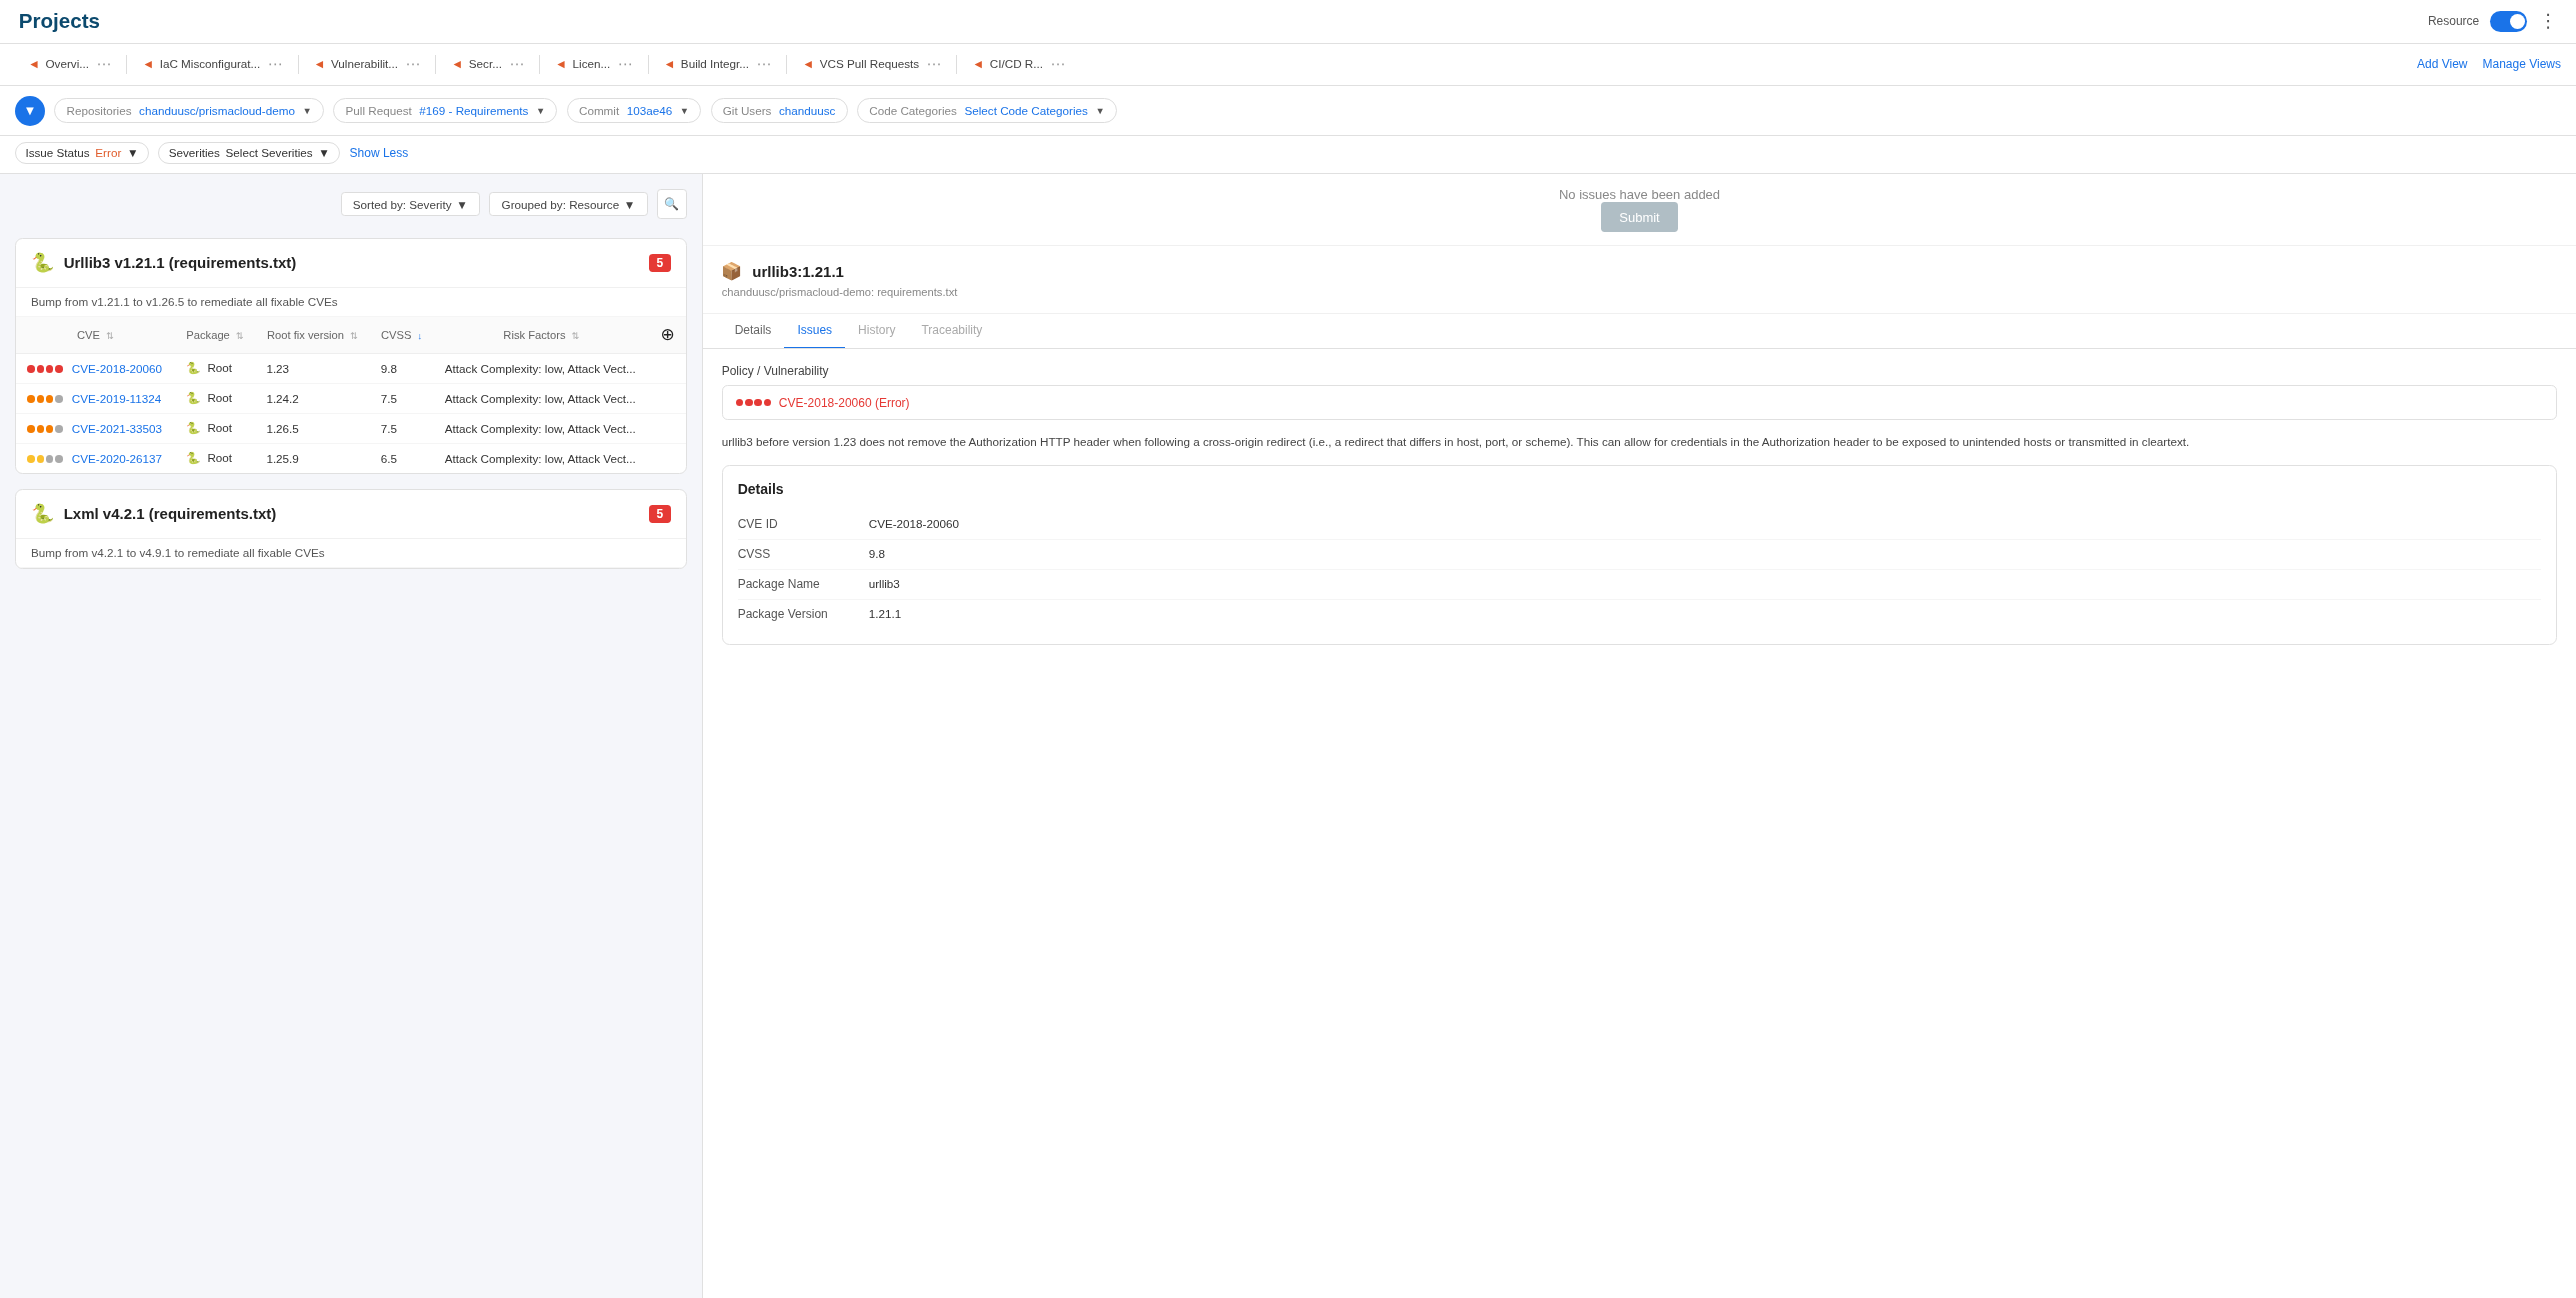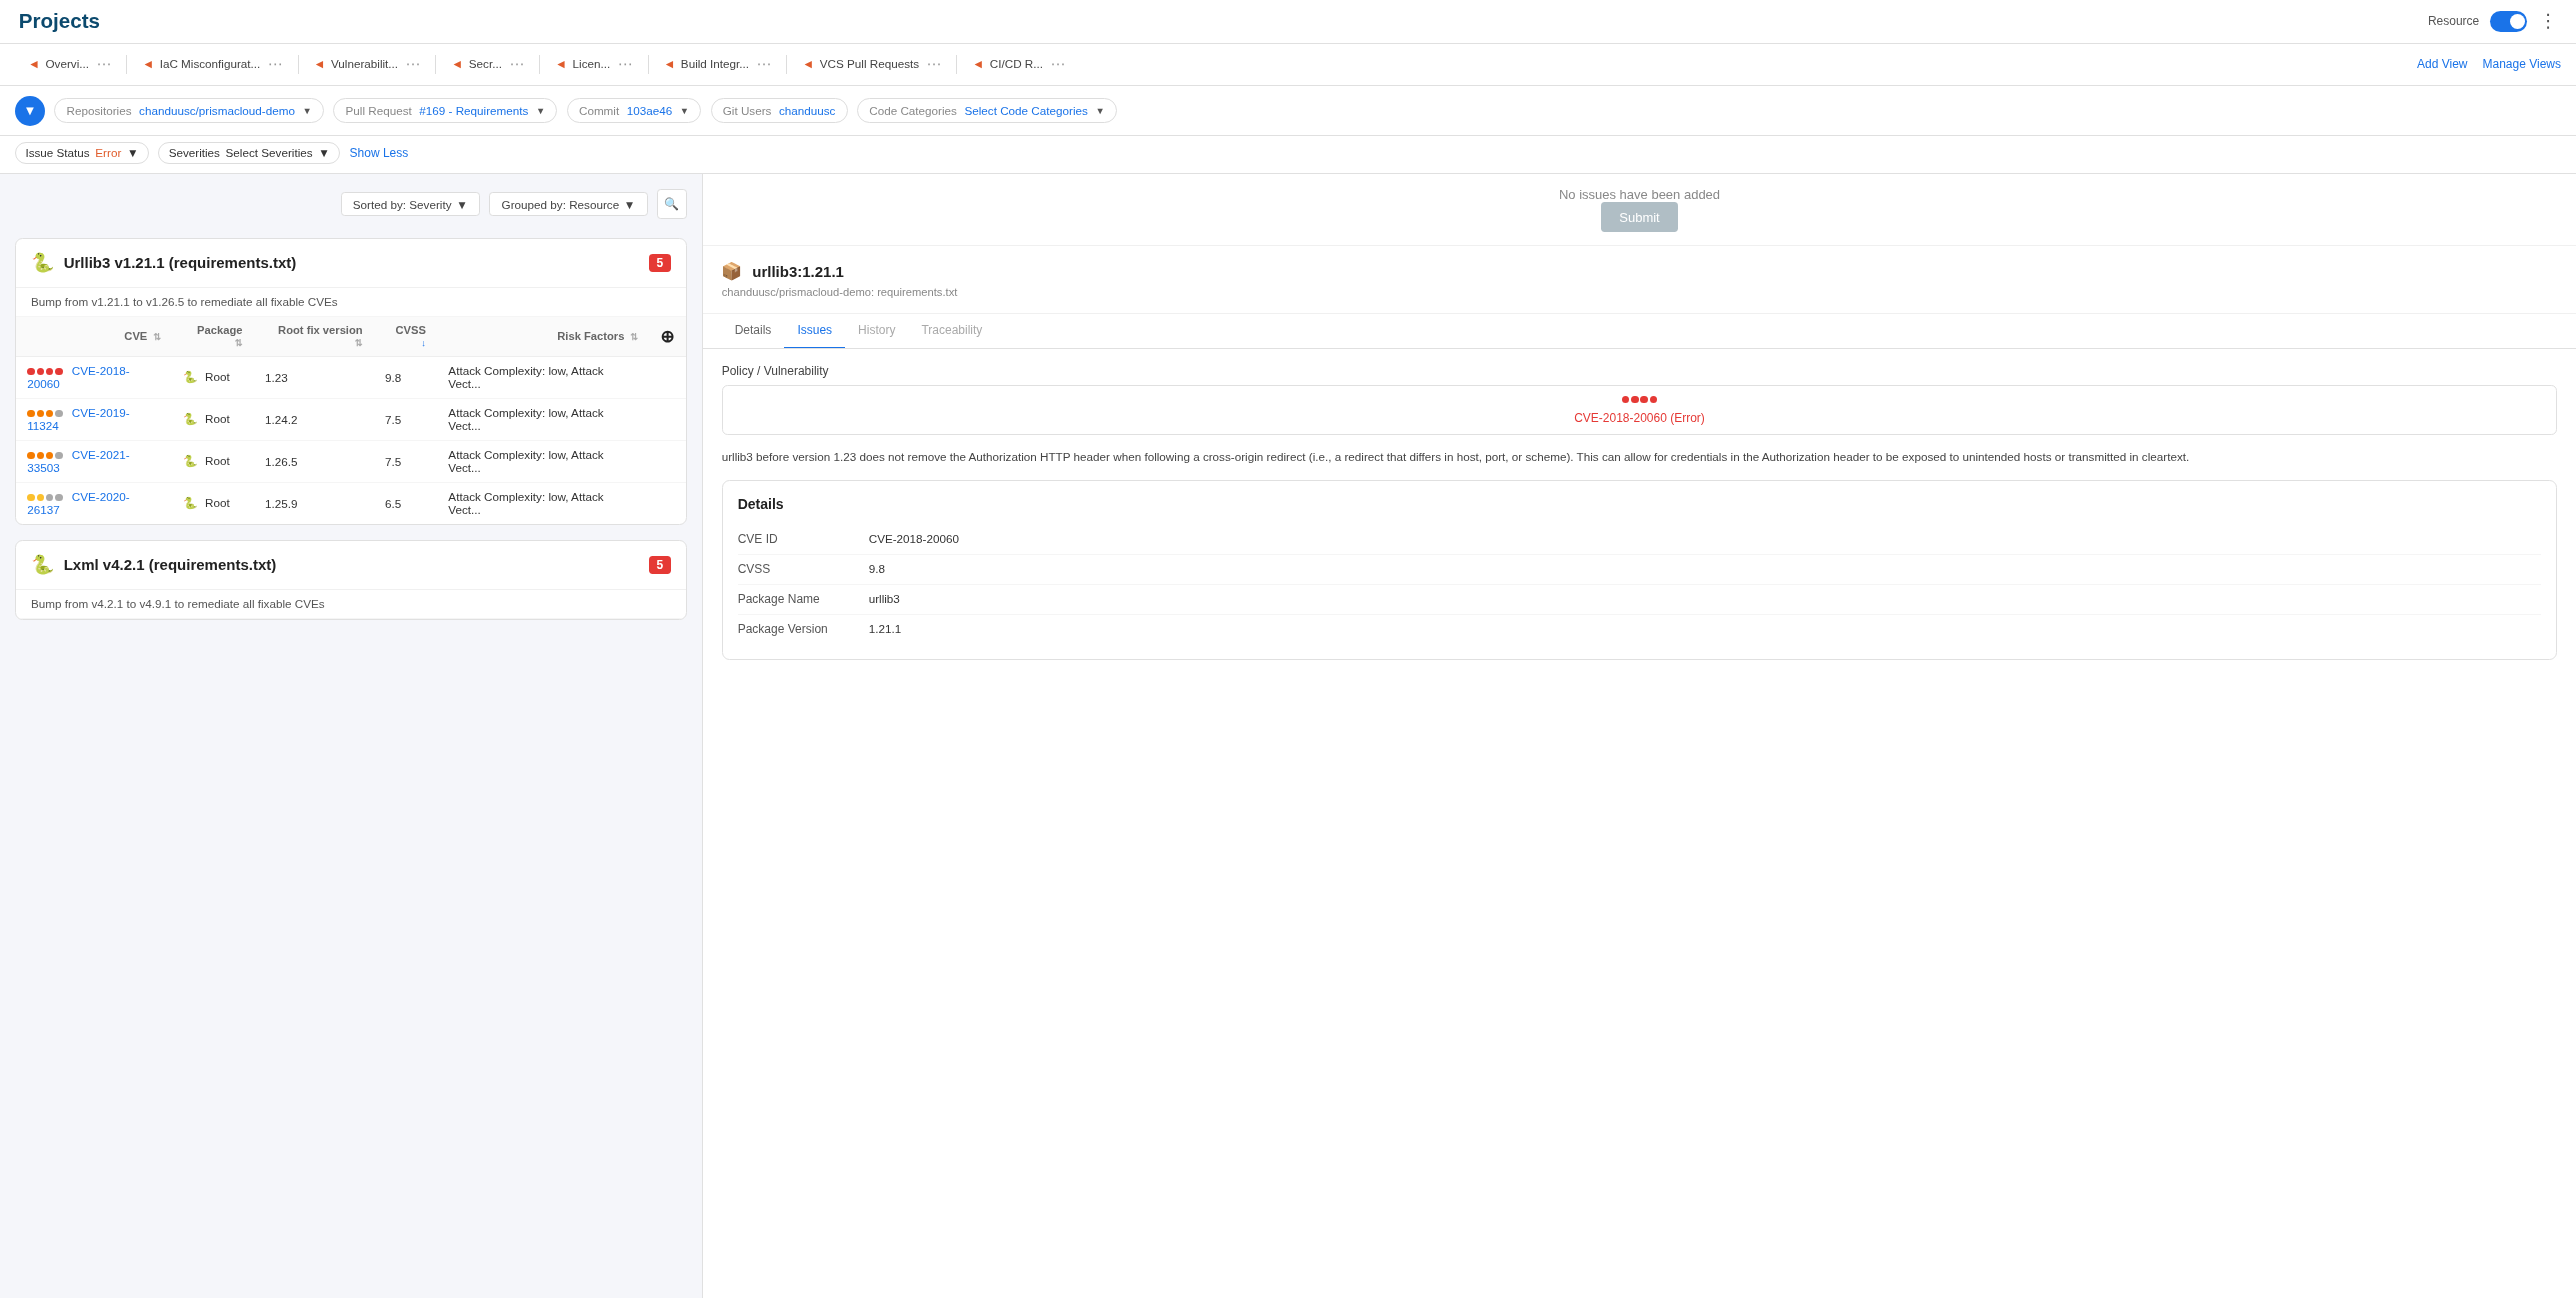--- a/index.html
+++ b/index.html
@@ -51,21 +51,21 @@
     
     .pkg-card { background: #fff; border: 0.9px solid #e0e0e0; border-radius: 7.5px; overflow: hidden; }
     .pkg-card-header { display: flex; align-items: center; justify-content: space-between; padding: 13px 15px; border-bottom: 0.9px solid #f0f0f0; }
     .pkg-title { display: flex; align-items: center; gap: 9.4px; font-size: 15px; font-weight: 600; color: #222; }
     .pkg-icon { font-size: 18.7px; }
     .pkg-badge { background: #e53935; color: #fff; border-radius: 3.7px; padding: 1.9px 7.5px; font-size: 12px; font-weight: 600; min-width: 22.4px; text-align: center; }
     .pkg-remedy { padding: 7.5px 15px; font-size: 11.7px; color: #555; border-bottom: 0.9px solid #f5f5f5; }
 
     
     .cve-table { width: 100%; border-collapse: collapse; }
-    .cve-table th { padding: 7.5px 11.2px; text-align: right; font-size: 11.2px; color: #666; font-weight: 700; border-bottom: 0.9px solid #eee; background: #fafafa; }
+    .cve-table th { padding: 7.5px 11.2px; text-align: center; font-size: 11.2px; color: #666; font-weight: 400; border-bottom: 0.9px solid #eee; background: #fafafa; }
     .cve-table th .sort-icon { color: #aaa; font-size: 9.4px; margin-left: 2.8px; }
     .cve-table td { padding: 7.5px 11.2px; font-size: 11.7px; border-bottom: 0.9px solid #f5f5f5; }
     .cve-table tr:last-child td { border-bottom: none; }
     .severity-dots { display: inline-flex; gap: 1.9px; align-items: center; }
     .dot { width: 7.5px; height: 7.5px; border-radius: 50%; display: inline-block; }
     .dot-critical { background: #e53935; }
     .dot-low { background: #aaa; }
     .cve-id { color: #1a73e8; }
     .add-col { color: #222; font-size: 17px; cursor: pointer; }
 
@@ -82,21 +82,21 @@
 
     
     .detail-tabs { display: flex; gap: 0; border-bottom: 0.9px solid #e0e0e0; padding: 0 18.7px; }
     .detail-tab { padding: 9.4px 13px; font-size: 12px; color: #666; cursor: pointer; border-bottom: 1.9px solid transparent; }
     .detail-tab.active { color: #1a73e8; border-bottom-color: #1a73e8; font-weight: 500; }
     .detail-tab.muted { color: #aaa; }
 
     .detail-content { padding: 15px 18.7px; }
     .policy-section { margin-bottom: 10px; }
     .policy-label { font-size: 12px; color: #444; font-weight: 500; margin-bottom: 7.5px; }
-    .policy-item { display: flex; align-items: center; gap: 7.5px; background: #fff; border: 0.9px solid #e0e0e0; border-radius: 5.6px; padding: 9.4px 13px; font-size: 12px; flex-direction: column; }
+    .policy-item { display: flex; align-items: center; gap: 7.5px; background: #fff; border: 0.9px solid #e0e0e0; border-radius: 5.6px; padding: 9.4px 13px; font-size: 12px; }
     .policy-dots { display: inline-flex; gap: 1.9px; }
     .policy-cve { color: #e53935; font-weight: 500; }
 
     .vuln-desc { font-size: 11.7px; color: #444; line-height: 1.6; margin: 13px 0; }
 
     .details-box { border: 0.9px solid #e0e0e0; border-radius: 7.5px; padding: 15px; margin-top: 7.5px; }
     .details-box-title { font-size: 14px; font-weight: 600; color: #222; margin-bottom: 13px; }
     .detail-row { display: flex; align-items: flex-start; padding: 7.5px 0; border-bottom: 0.9px solid #f5f5f5; }
     .detail-row:last-child { border-bottom: none; }
     .detail-key { flex: 0 0 131px; font-size: 12px; color: #555; font-weight: 500; }

